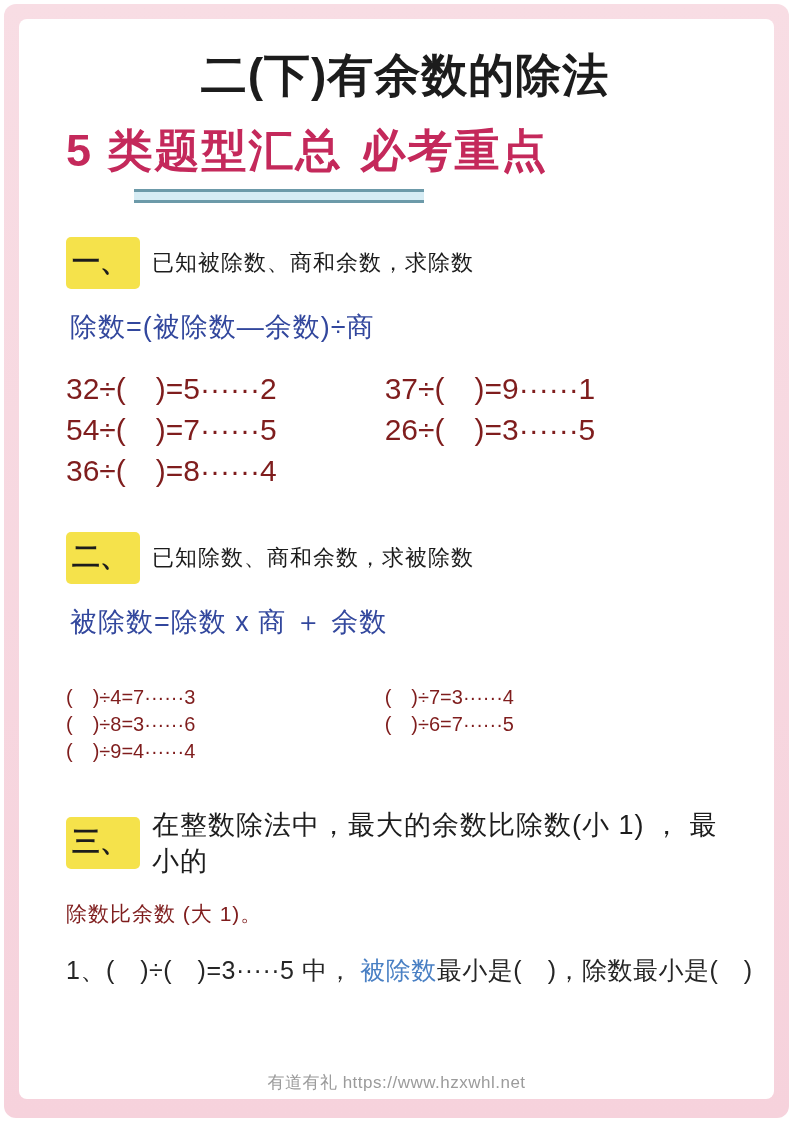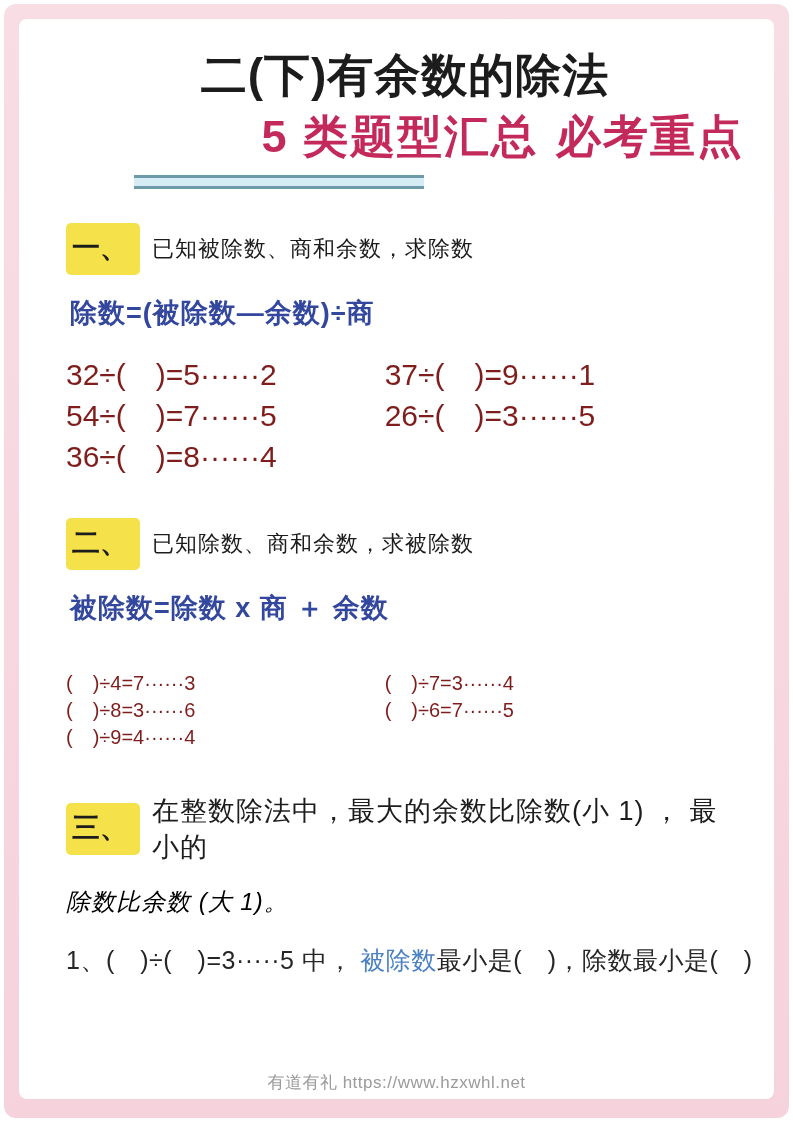--- a/index.html
+++ b/index.html
@@ -25,21 +25,21 @@
     overflow: hidden;
   }
   .title {
     text-align: center;
     font-size: 46px;
     font-weight: 900;
     color: #1c1c1c;
     letter-spacing: 1px;
     margin-top: 10px;
   }
-  .subtitle-wrap { position: relative; text-align: right; margin-top: 0; }
+  .subtitle-wrap { position: relative; text-align: left; margin-top: 14px; }
   .subtitle {
     font-size: 45px;
     font-weight: 900;
     color: #c4295b;
     letter-spacing: 2px;
   }
   .subtitle .gap { display: inline-block; width: 18px; }
   .subtitle-underline {
     margin: 8px 0 0 68px;
     width: 290px;
@@ -58,39 +58,39 @@
     font-weight: 700;
     padding: 11px 12px 13px 6px;
     border-radius: 5px;
     margin-right: 12px;
     line-height: 1;
   }
   .sec-title { font-size: 22px; color: #1c1c1c; letter-spacing: 1px; }
   .formula {
     color: #32479d;
     font-size: 27px;
-    font-weight: 700;
+    font-weight: 400;
     margin: 20px 0 0 4px;
     letter-spacing: 1px;
   }
   .problems { margin-top: 24px; }
   .two-col {
     display: grid;
     grid-template-columns: 47% 53%;
     font-size: 30px;
     color: #7f1d1d;
   }
   .two-col span { white-space: nowrap; }
   .sec3-text {
     font-size: 27px;
     color: #1c1c1c;
     line-height: 1.35;
     letter-spacing: 1px;
   }
-  .sec3-line2 { margin-top: 20px; font-size: 24px; color: #000000; letter-spacing: 1px; font-style: italic; }
+  .sec3-line2 { margin-top: 20px; font-size: 21px; color: #7f1d1d; letter-spacing: 1px; }
   .sec3-problems { margin-top: 26px; }
   .sec3-row {
     font-size: 25px;
     color: #262626;
     white-space: nowrap;
     margin-top: 22px;
     letter-spacing: 0.5px;
   }
   .blue-word { color: #4a80c4; }
   .watermark {

